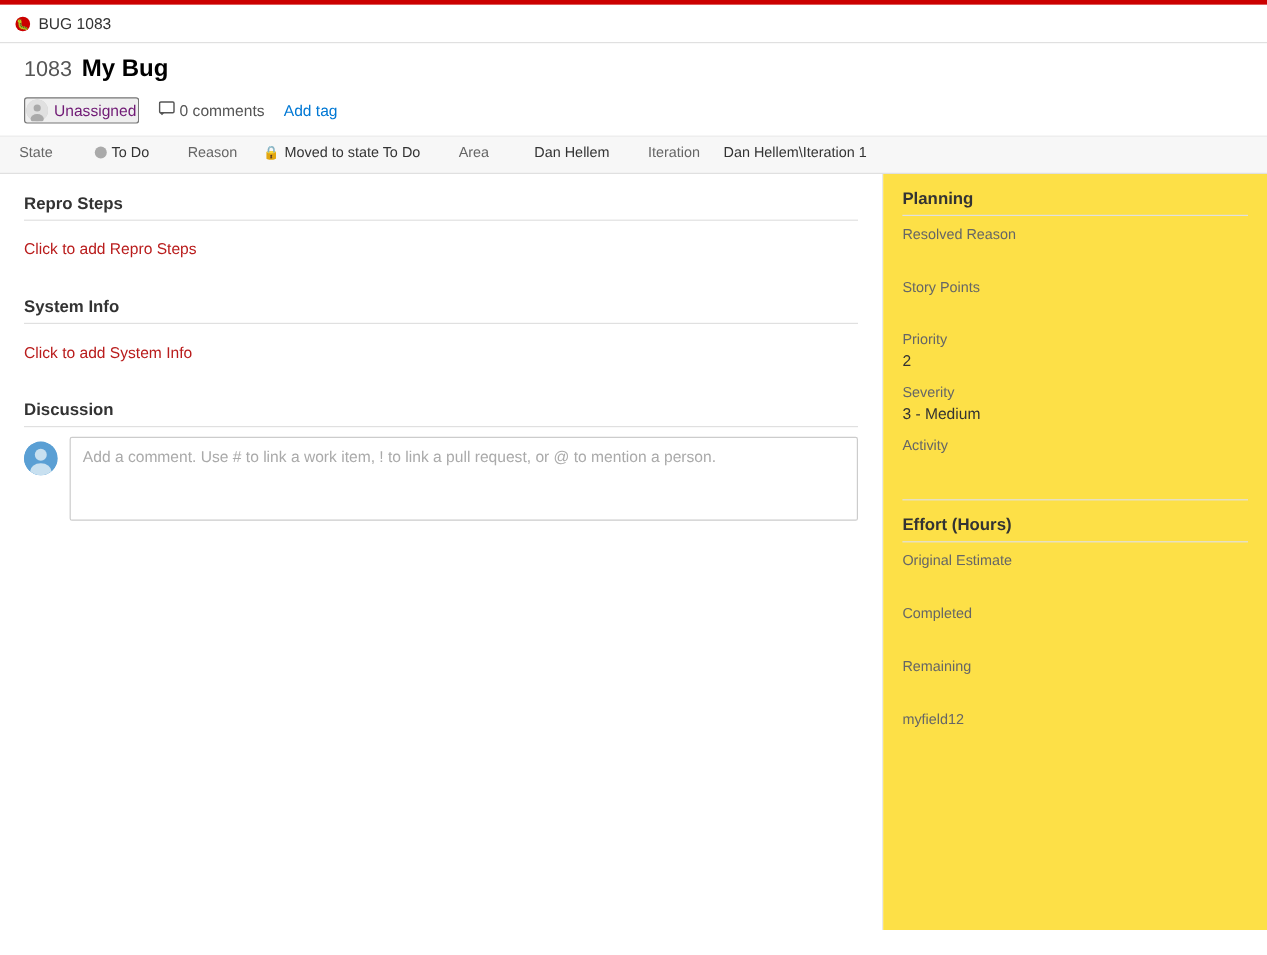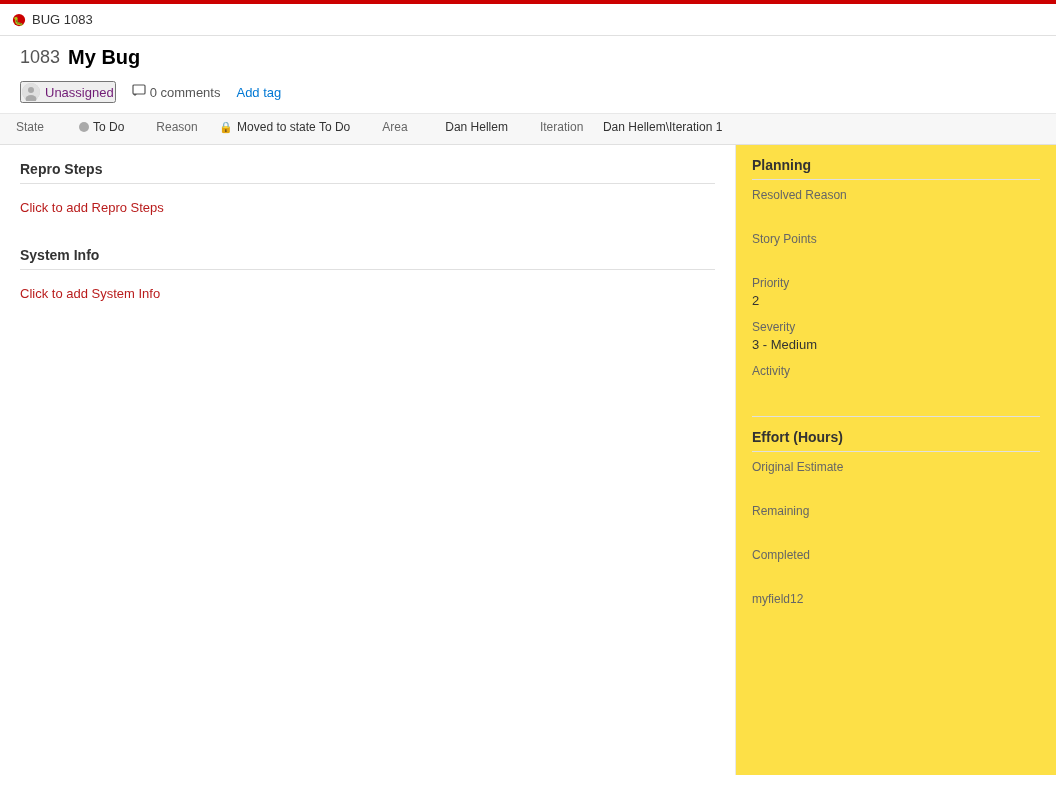--- a/index.html
+++ b/index.html
@@ -340,20 +340,35 @@
     <div class="section-block">
       <div class="section-title">Repro Steps</div>
       <div class="placeholder-text">Click to add Repro Steps</div>
     </div>
 
     <div class="section-block">
       <div class="section-title">System Info</div>
       <div class="placeholder-text">Click to add System Info</div>
     </div>
 
+    <div class="section-block discussion-section">
+      <div class="section-title">Discussion</div>
+      <div class="comment-input-area">
+        <div class="comment-avatar">
+          <svg viewBox="0 0 28 28" width="28" height="28">
+            <circle cx="14" cy="14" r="14" fill="#5a9fd4"></circle>
+            <circle cx="14" cy="11" r="5" fill="#c8e0f0"></circle>
+            <ellipse cx="14" cy="25" rx="9" ry="7" fill="#c8e0f0"></ellipse>
+          </svg>
+        </div>
+        <div class="comment-input-box">
+          <span>Add a comment. Use # to link a work item, ! to link a pull request, or @ to mention a person.</span>
+        </div>
+      </div>
+    </div>
 
   </div>
 
   <div class="right-panel">
 
     <div class="right-section">
       <div class="right-section-title">Planning</div>
 
       <div class="right-field">
         <div class="right-field-label">Resolved Reason</div>
@@ -385,29 +400,29 @@
 
     <div class="right-section">
       <div class="right-section-title">Effort (Hours)</div>
 
       <div class="right-field">
         <div class="right-field-label">Original Estimate</div>
         <div class="right-field-empty">&nbsp;</div>
       </div>
 
       <div class="right-field">
+        <div class="right-field-label">Completed</div>
+        <div class="right-field-empty">&nbsp;</div>
+      </div>
+
+      <div class="right-field">
         <div class="right-field-label">Remaining</div>
         <div class="right-field-empty">&nbsp;</div>
       </div>
 
       <div class="right-field">
-        <div class="right-field-label">Completed</div>
-        <div class="right-field-empty">&nbsp;</div>
-      </div>
-
-      <div class="right-field">
         <div class="right-field-label">myfield12</div>
         <div class="right-field-empty">&nbsp;</div>
       </div>
     </div>
 
   </div>
 </div>
 
 </body></html>

